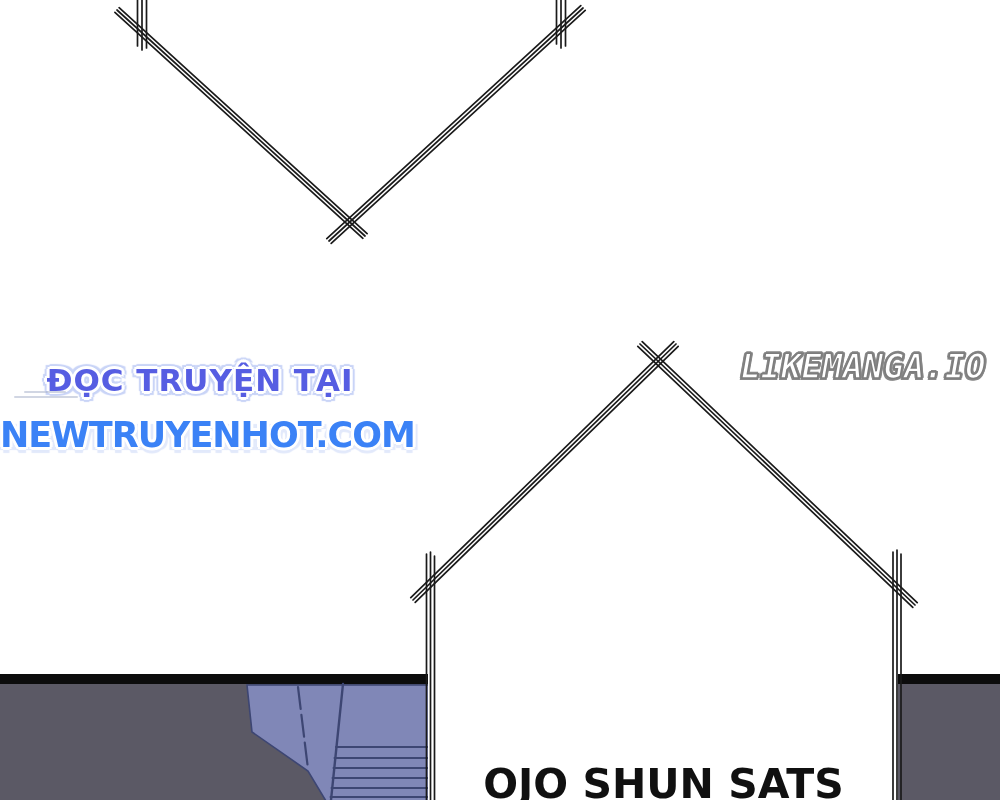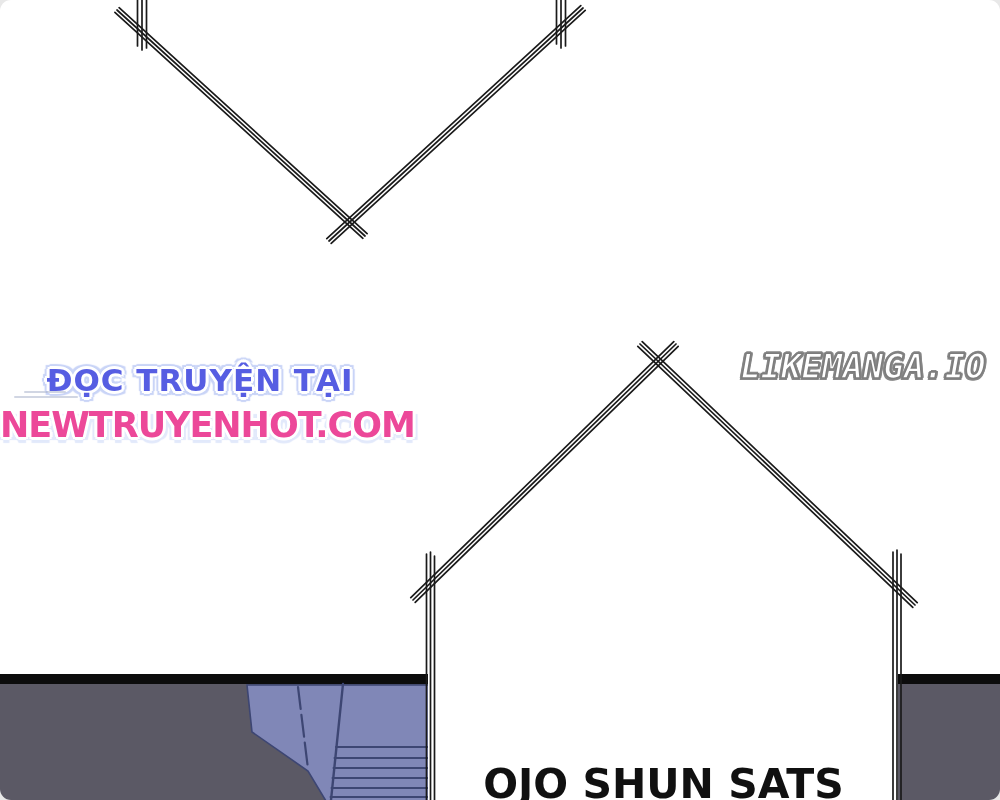--- a/index.html
+++ b/index.html
@@ -2,43 +2,42 @@
 <html><head>
 <meta charset="utf-8">
 <style>
   html,body{margin:0;padding:0;background:#e8e8e8;}
   #page{
     position:relative;
     width:1000px;height:800px;
     background:#ffffff;
     overflow:hidden;
     font-family:"DejaVu Sans","Liberation Sans",sans-serif;
-    border-radius:11px;
   }
   #art{position:absolute;left:0;top:0;width:1000px;height:800px;}
 
   
   .reader-wm{
     position:absolute;left:0;top:364px;width:400px;
     text-align:center;line-height:1.05;
     user-select:none;
   }
   .reader-wm .l1{
     font-size:31px;font-weight:bold;letter-spacing:1px;
     color:#565de2;
     text-shadow:
       -2px -2px 0 #fff, 2px -2px 0 #fff, -2px 2px 0 #fff, 2px 2px 0 #fff,
       -3px 0 0 #fff, 3px 0 0 #fff, 0 -3px 0 #fff, 0 3px 0 #fff,
       -5px 0 1px #c9d4f7, 5px 0 1px #c9d4f7, 0 5px 1px #c9d4f7, 0 -5px 1px #c9d4f7,
       -4px 4px 1px #c9d4f7, 4px 4px 1px #c9d4f7, -4px -4px 1px #c9d4f7, 4px -4px 1px #c9d4f7;
   }
   .reader-wm .l2{
-    margin-top:10px;
+    margin-top:20px;
     font-size:35px;font-weight:bold;letter-spacing:-1px;
-    color:#ec4899;
+    color:#3b82f6;
     text-shadow:
       -2px -2px 0 #fff, 2px -2px 0 #fff, -2px 2px 0 #fff, 2px 2px 0 #fff,
       -3px 0 0 #fff, 3px 0 0 #fff, 0 -3px 0 #fff, 0 3px 0 #fff,
       -5px 3px 1px #e2e9fb, 5px 3px 1px #e2e9fb, 0 6px 1px #e2e9fb;
   }
   .tiny-smudge{position:absolute;background:#9aa4c0;opacity:.45;border-radius:1px;}
   #smudge1{left:24px;top:391px;width:42px;height:2px;}
   #smudge2{left:14px;top:396px;width:64px;height:2px;}
 
   

